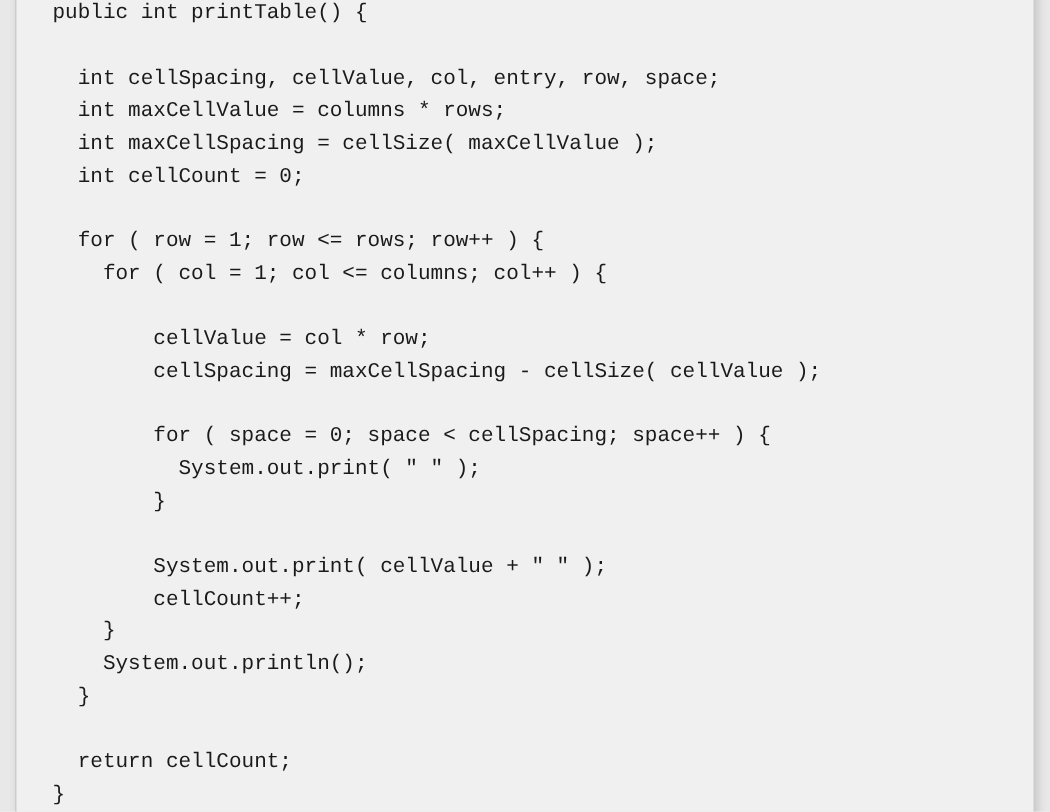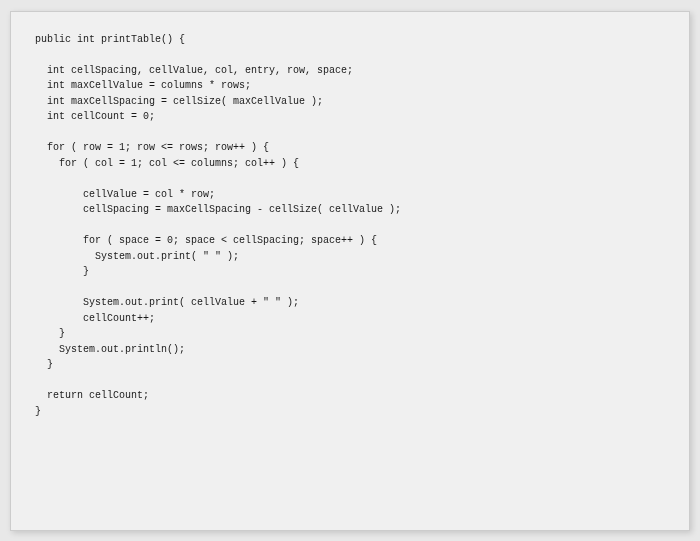--- a/index.html
+++ b/index.html
@@ -22,21 +22,21 @@
       background-color: #f0f0f0;
       width: 680px;
       min-height: 520px;
       padding: 20px 24px;
       border: 1px solid #ccc;
       box-shadow: 2px 2px 6px rgba(0,0,0,0.15);
     }
 
     .code-block {
       font-family: 'Courier New', Courier, monospace;
-      font-size: 10px;
+      font-size: 14px;
       color: #1a1a1a;
       line-height: 1.55;
       white-space: pre;
     }
 
     .line {
       display: block;
     }
   </style>
 </head>

